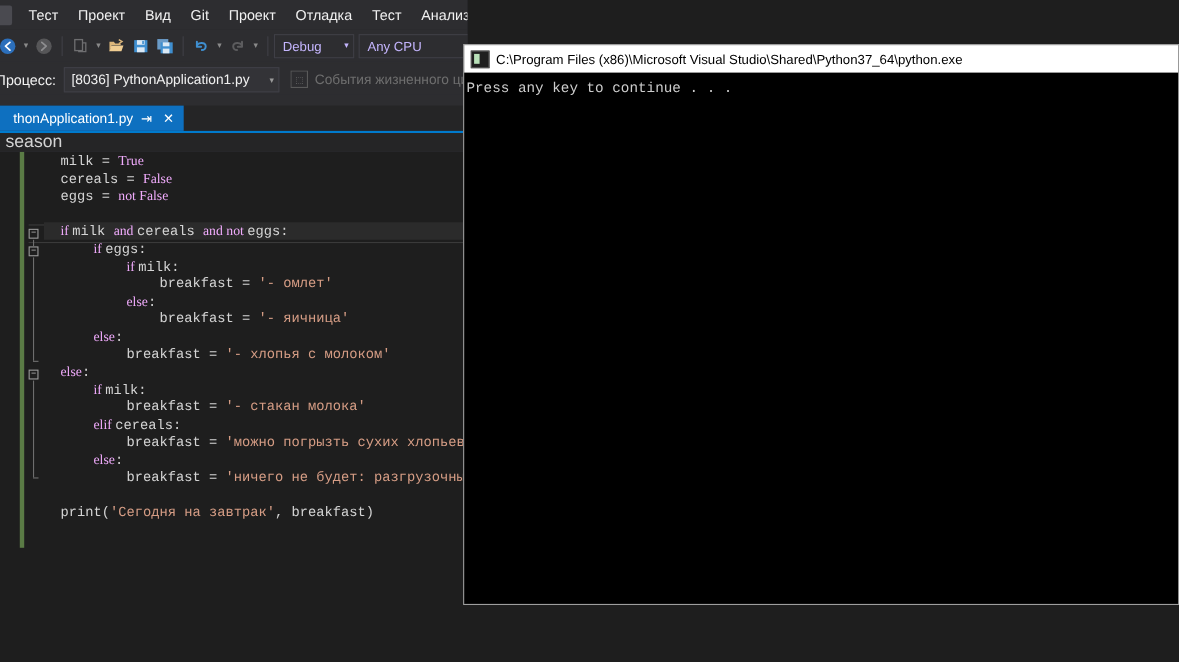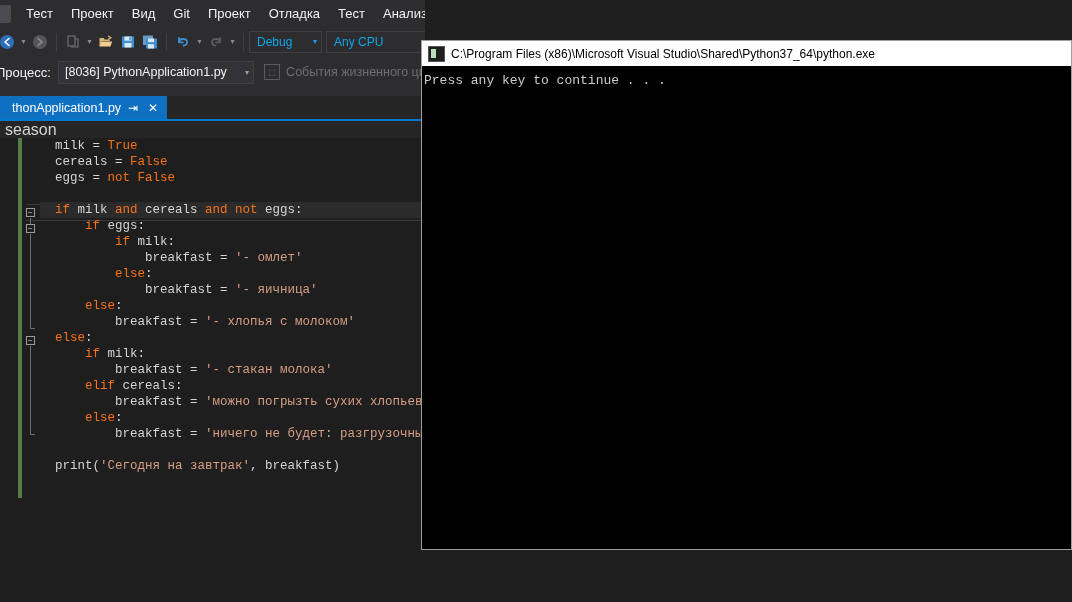--- a/index.html
+++ b/index.html
@@ -37,21 +37,21 @@
     width:22px;height:22px;display:flex;align-items:center;justify-content:center;
     flex:none;border-radius:2px;
   }
   .tb-caret{
     width:11px;height:22px;display:flex;align-items:center;justify-content:center;
     flex:none;color:#8a8a8a;font-size:8px;
   }
   .combo{
     height:20px;border:1px solid #3f3f46;background:#2d2d30;
     display:flex;align-items:center;justify-content:space-between;
-    color:#0ea5e9;font-size:12px;padding:0 4px 0 7px;flex:none;
+    color:#c4b5fd;font-size:12px;padding:0 4px 0 7px;flex:none;
   }
   
   #procbar{
     position:absolute;left:0;top:58px;width:425px;height:28px;
     background:#2d2d30;display:flex;align-items:center;
   }
   #proc-label{color:#f1f1f1;font-size:13px;margin-left:-4px;white-space:nowrap;}
   #proc-combo{
     margin-left:7px;width:185px;height:21px;border:1px solid #3f3f46;
     background:#333337;display:flex;align-items:center;justify-content:space-between;
@@ -105,21 +105,21 @@
     background:#1e1e1e;color:#c8c8c8;font-size:8px;line-height:7px;
     text-align:center;box-sizing:border-box;
   }
   .outline-line{position:absolute;width:1px;background:#6e6e6e;}
   .outline-foot{position:absolute;height:1px;background:#6e6e6e;}
   #code{
     position:absolute;left:40px;top:0;white-space:pre;color:#d4d4d4;
     line-height:16px;
   }
   .cl{display:block;height:16px;white-space:pre;}
-  .kw{color:#f97316;}
+  .kw{color:#f0abfc;font-family:Liberation Serif, serif;}
   .st{color:#d69d85;}
   .hl-line{background:#2b2b2b;}
   #hl-top{position:absolute;left:26px;top:66px;width:399px;height:1px;background:#3a3a3a;}
   #hl-bot{position:absolute;left:26px;top:82px;width:399px;height:1px;background:#3a3a3a;}
   
   #console-window{
     position:absolute;left:421px;top:8px;width:651px;height:510px;
     background:#000000;border:1px solid #9e9e9e;box-sizing:border-box;margin-top:32px;
   }
   #console-title{

